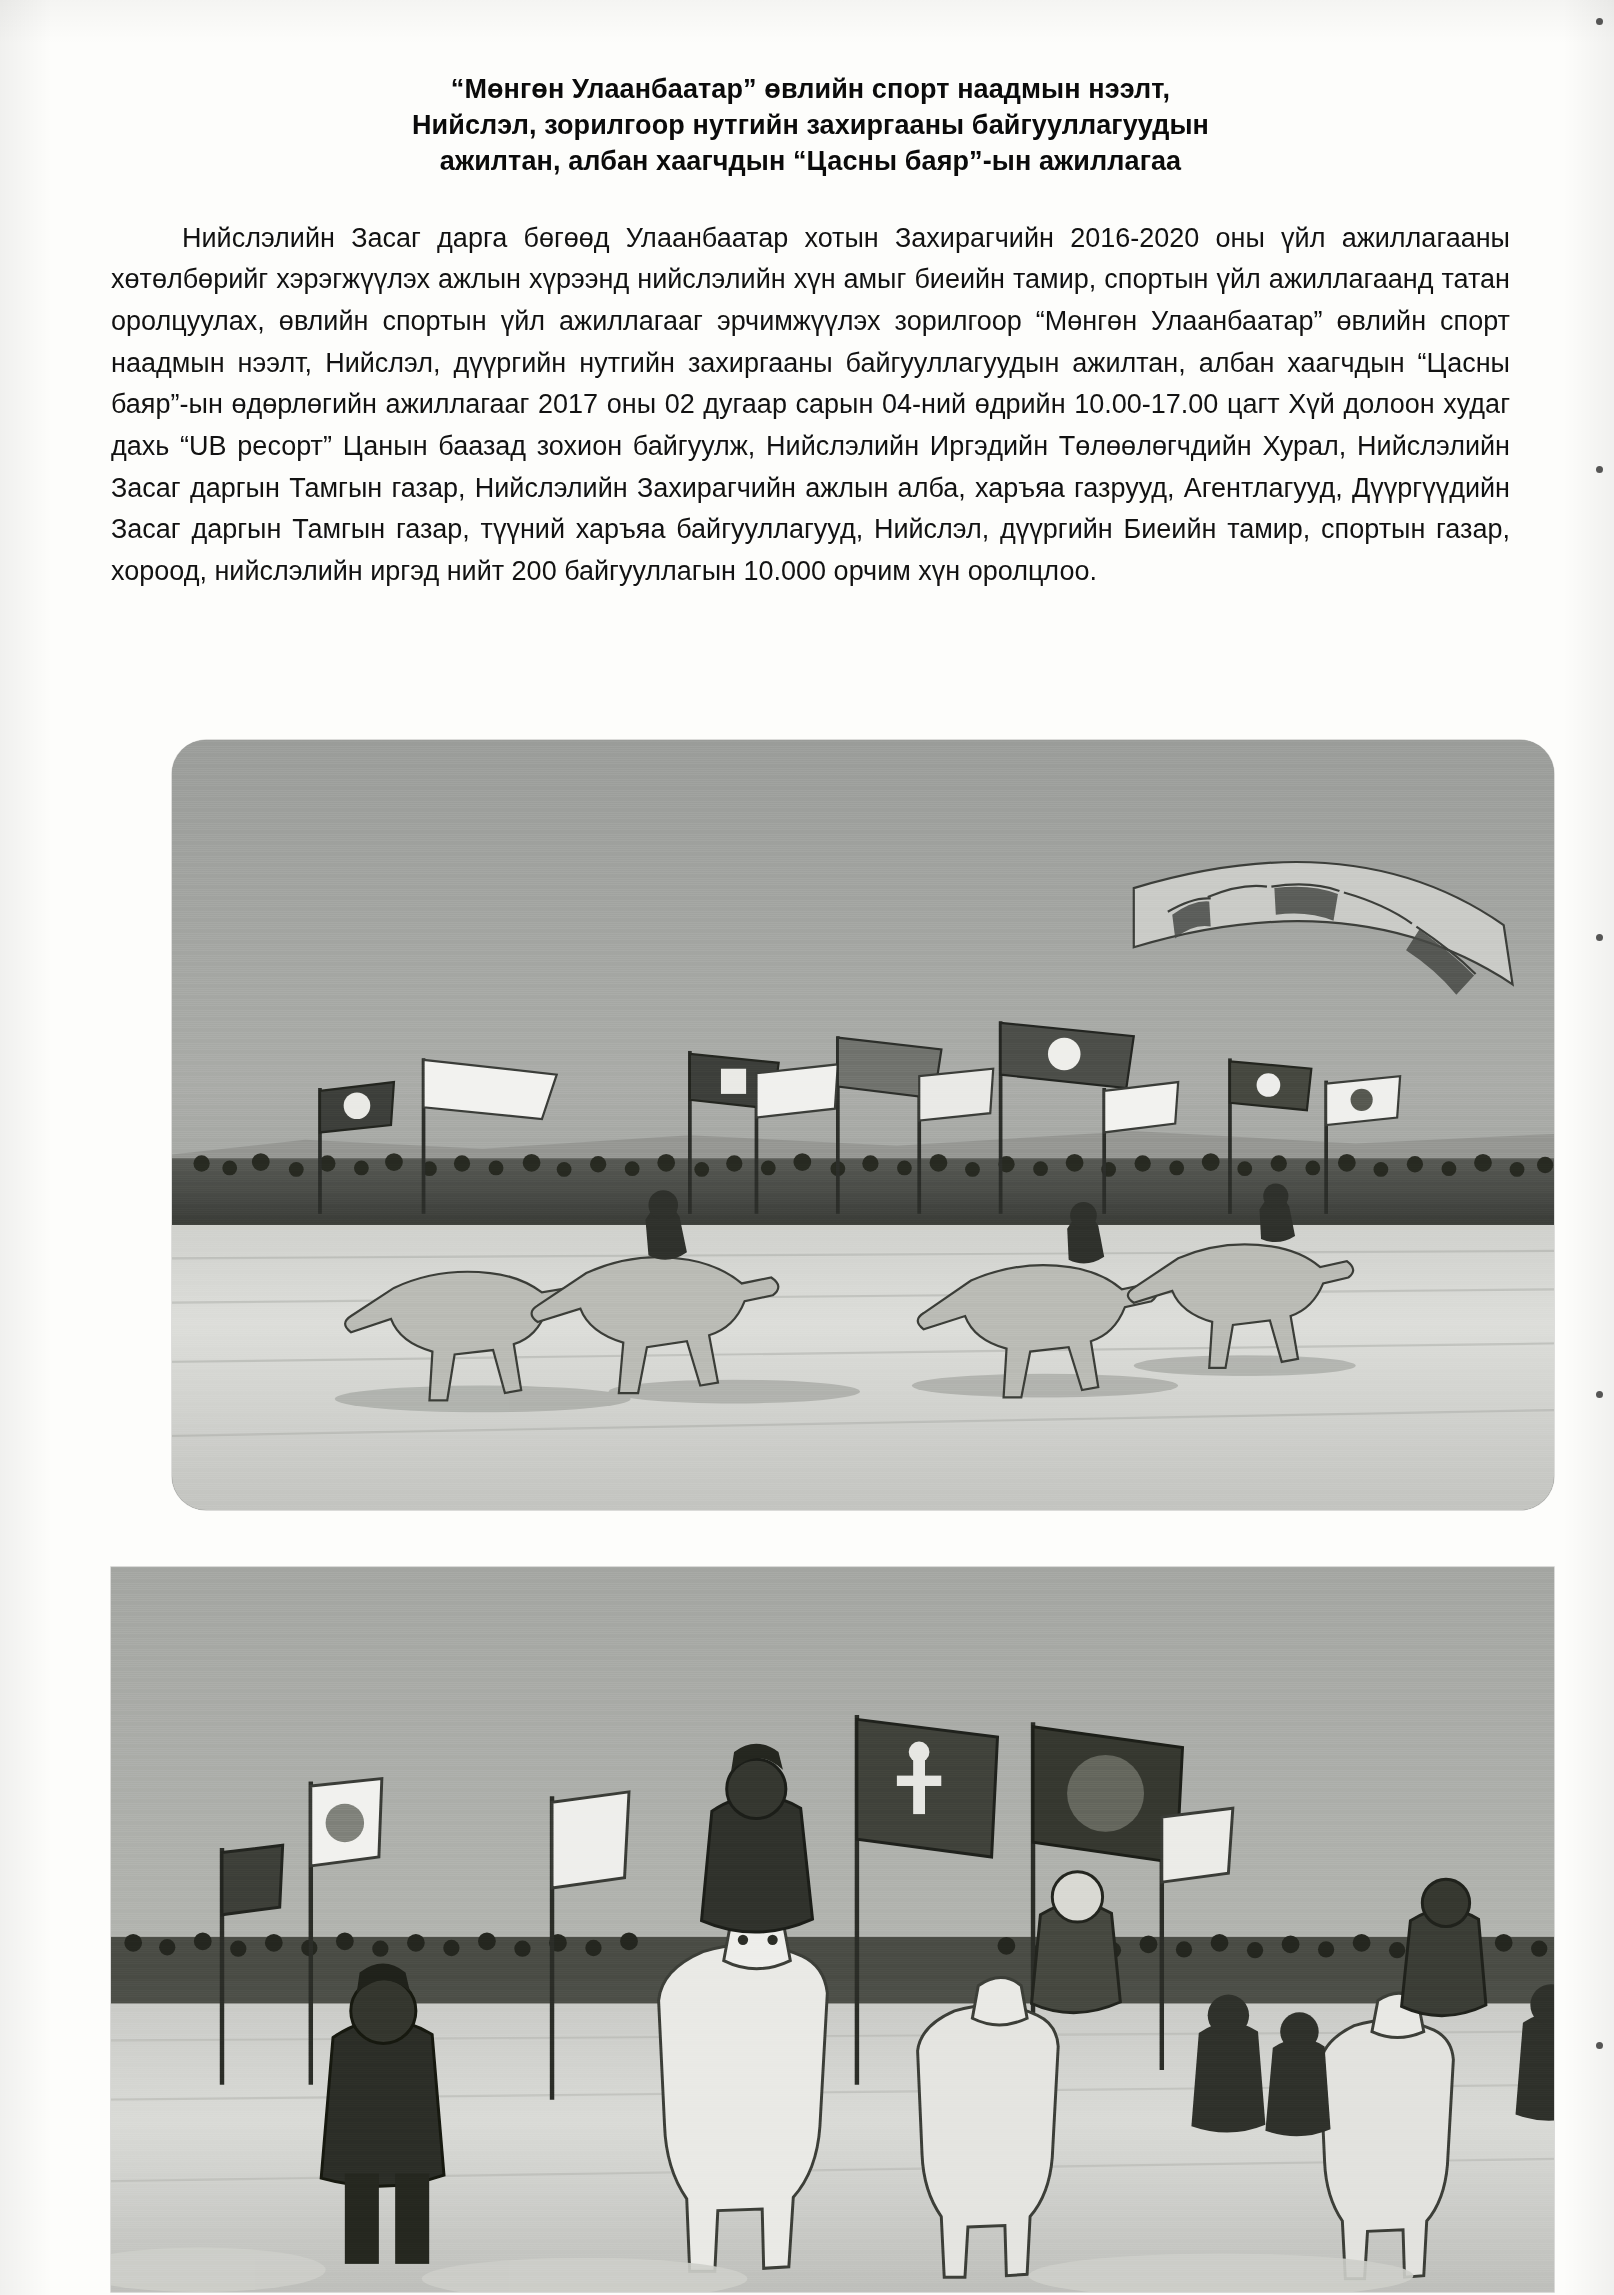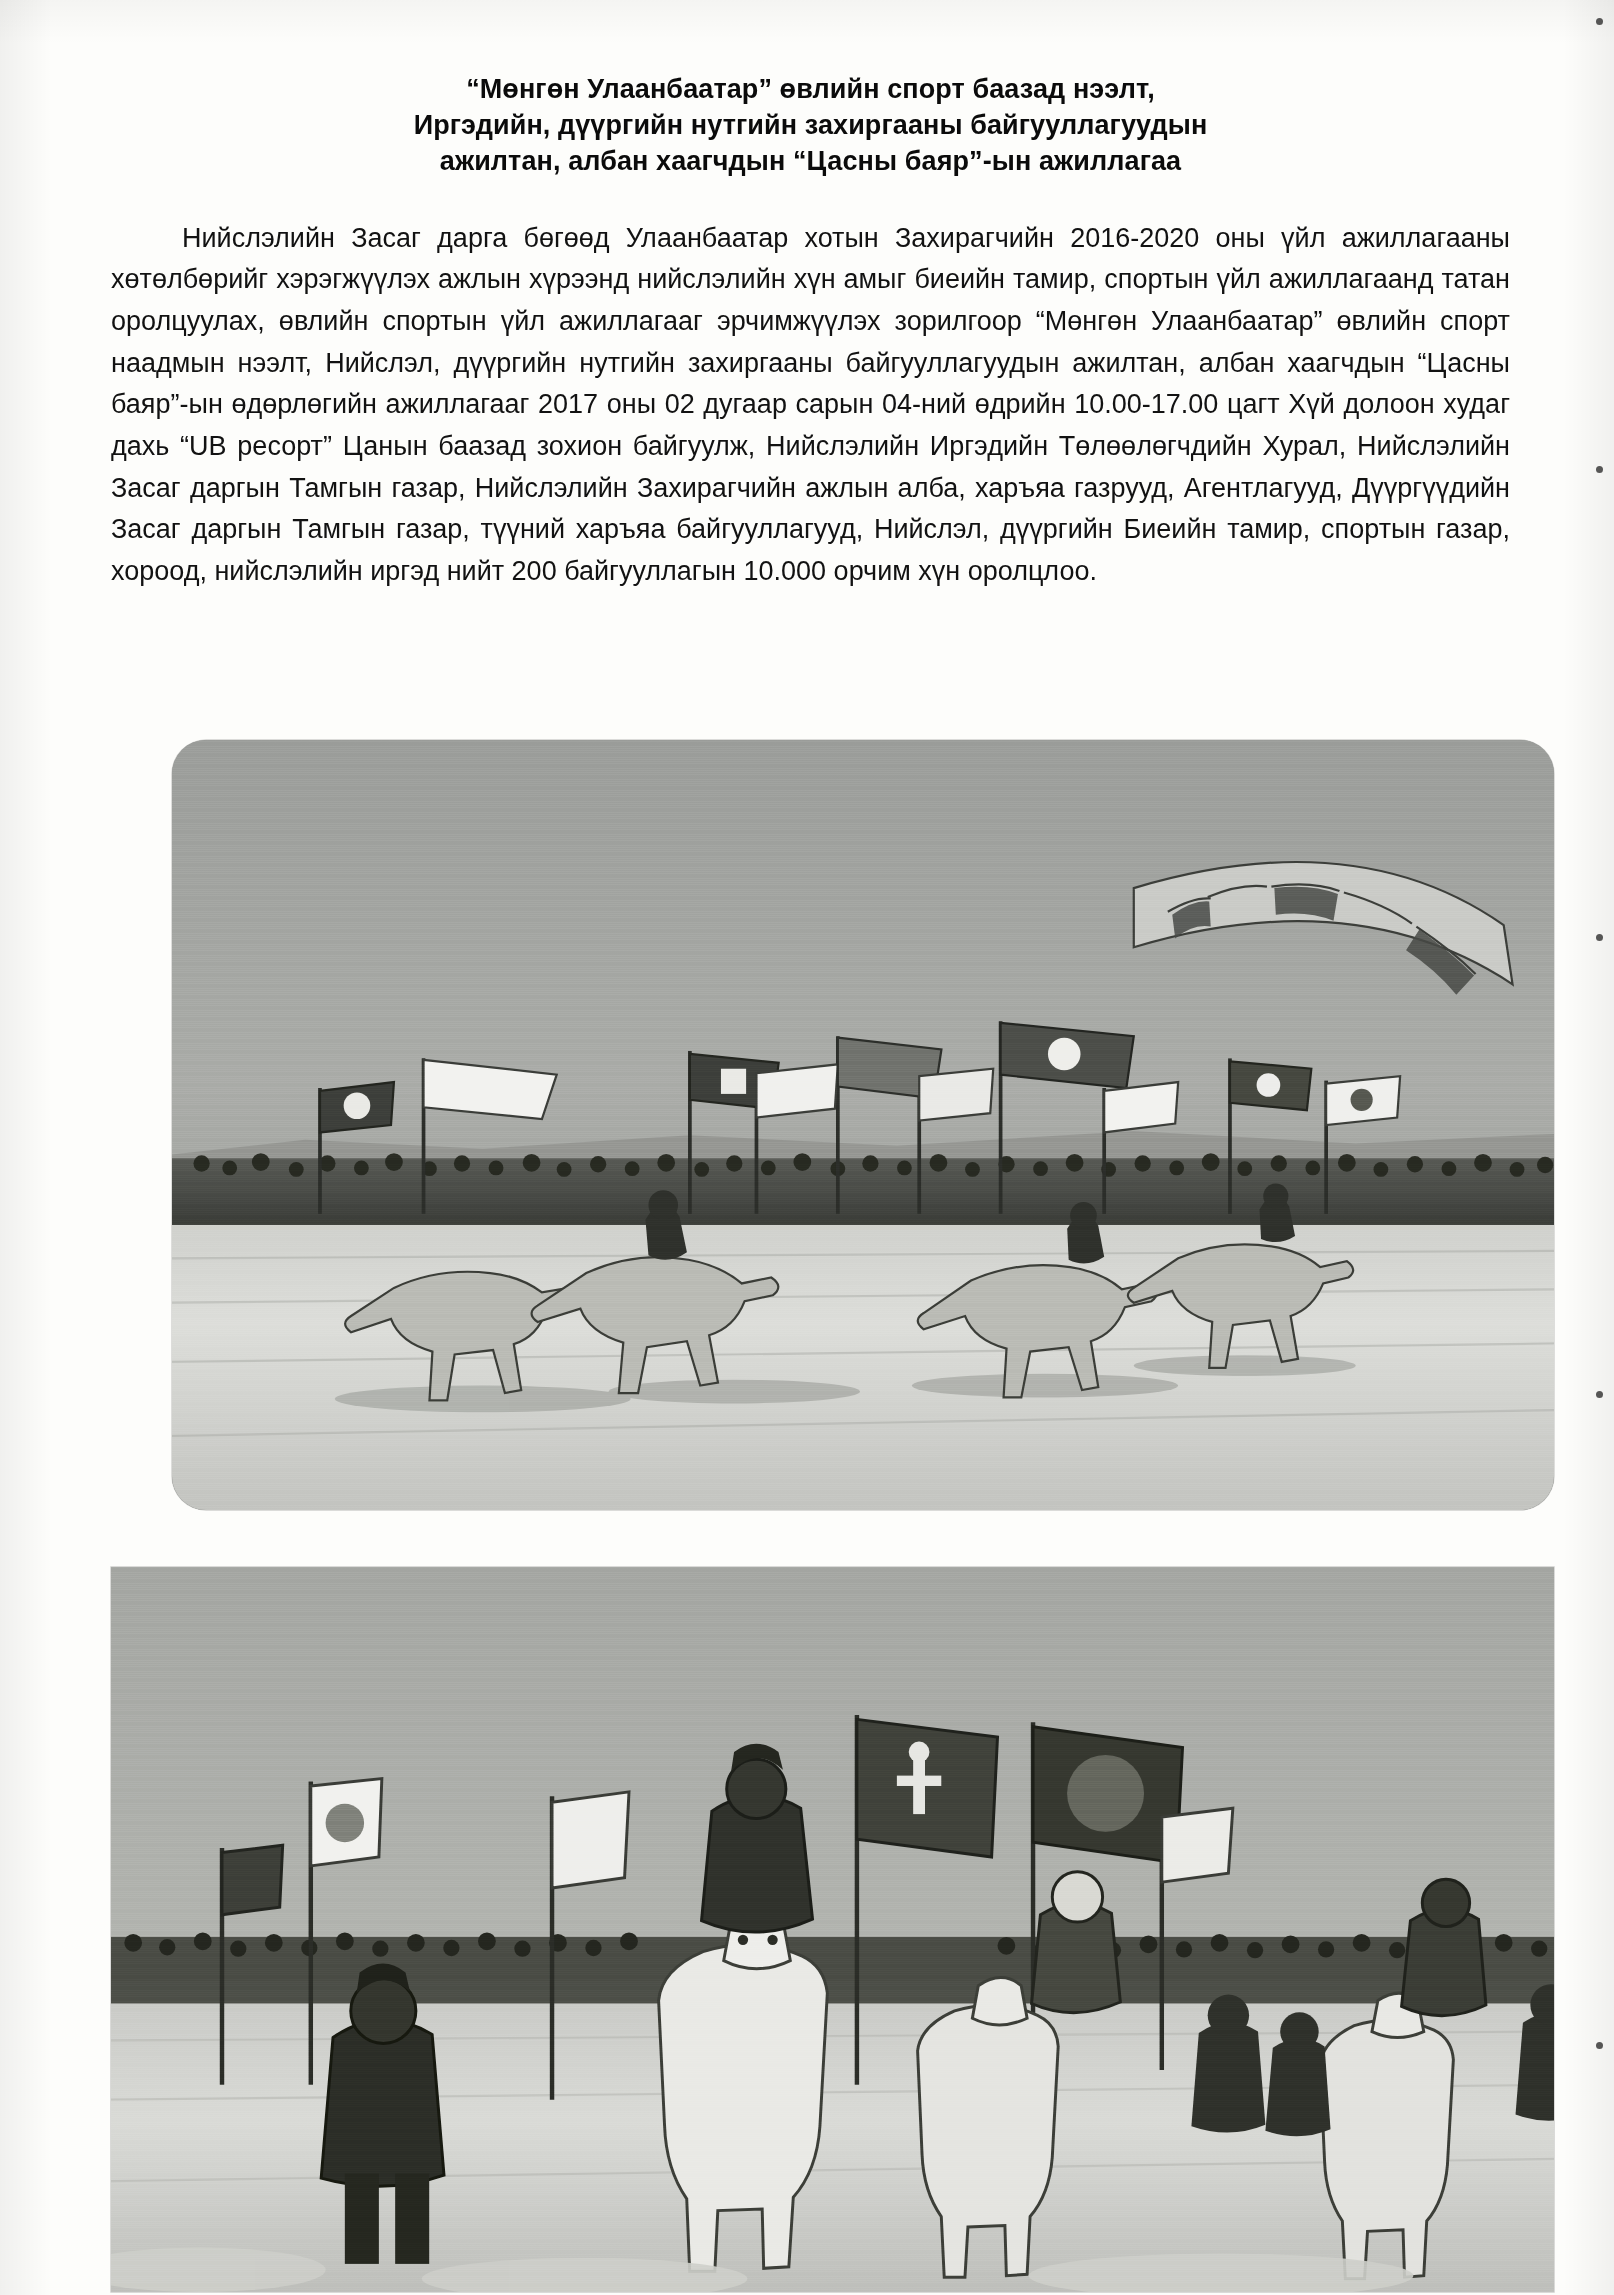--- a/index.html
+++ b/index.html
@@ -130,22 +130,22 @@
 
   <div class="edge-mark em1"></div>
   <div class="edge-mark em2"></div>
   <div class="edge-mark em3"></div>
   <div class="edge-mark em4"></div>
   <div class="edge-mark em5"></div>
 
   <div class="content">
 
     <h1 class="title">
-      <span class="title-line">“Мөнгөн Улаанбаатар” өвлийн спорт баазад нээлт,</span>
-      <span class="title-line">Иргэдийн, дүүргийн нутгийн захиргааны байгууллагуудын</span>
+      <span class="title-line">“Мөнгөн Улаанбаатар” өвлийн спорт наадмын нээлт,</span>
+      <span class="title-line">Нийслэл, зорилгоор нутгийн захиргааны байгууллагуудын</span>
       <span class="title-line">ажилтан, албан хаагчдын “Цасны баяр”-ын ажиллагаа</span>
     </h1>
 
     <p class="body-text">Нийслэлийн Засаг дарга бөгөөд Улаанбаатар хотын Захирагчийн 2016-2020 оны үйл ажиллагааны хөтөлбөрийг хэрэгжүүлэх ажлын хүрээнд нийслэлийн хүн амыг биеийн тамир, спортын үйл ажиллагаанд татан оролцуулах, өвлийн спортын үйл ажиллагааг эрчимжүүлэх зорилгоор “Мөнгөн Улаанбаатар” өвлийн спорт наадмын нээлт, Нийслэл, дүүргийн нутгийн захиргааны байгууллагуудын ажилтан, албан хаагчдын “Цасны баяр”-ын өдөрлөгийн ажиллагааг 2017 оны 02 дугаар сарын 04-ний өдрийн 10.00-17.00 цагт Хүй долоон худаг дахь “UB ресорт” Цанын баазад зохион байгуулж, Нийслэлийн Иргэдийн Төлөөлөгчдийн Хурал, Нийслэлийн Засаг даргын Тамгын газар, Нийслэлийн Захирагчийн ажлын алба, харъяа газрууд, Агентлагууд, Дүүргүүдийн Засаг даргын Тамгын газар, түүний харъяа байгууллагууд, Нийслэл, дүүргийн Биеийн тамир, спортын газар, хороод, нийслэлийн иргэд нийт 200 байгууллагын 10.000 орчим хүн оролцлоо.</p>
 
   </div>
 
   <figure class="figure fig1">
     <svg class="photo-svg" viewBox="0 0 1868 1040" preserveAspectRatio="none" aria-hidden="true">
       <defs>

